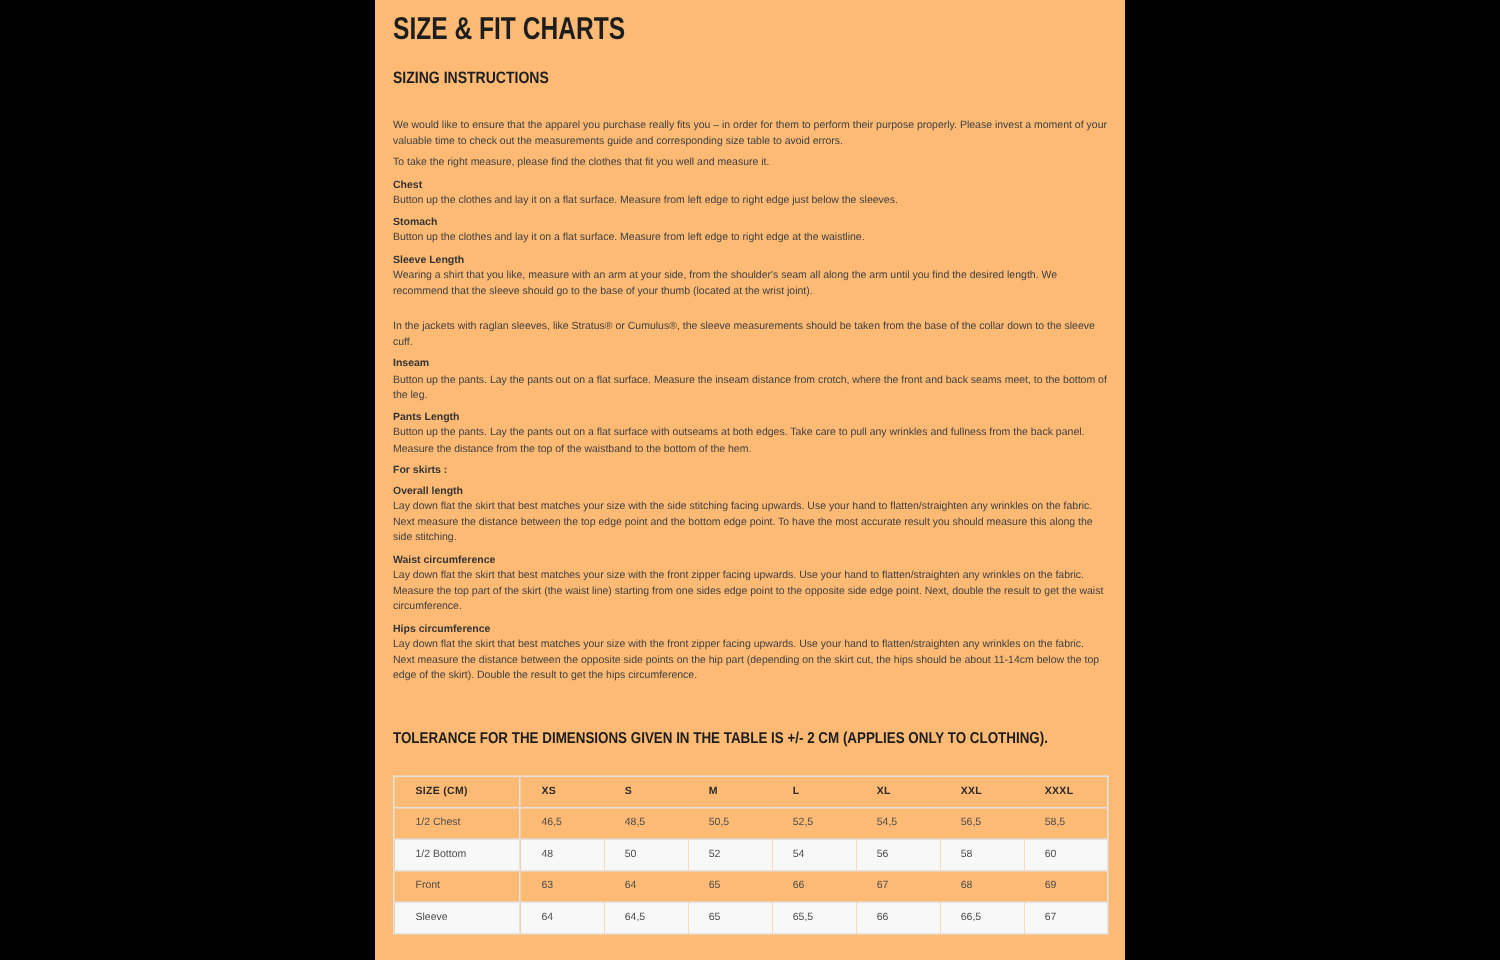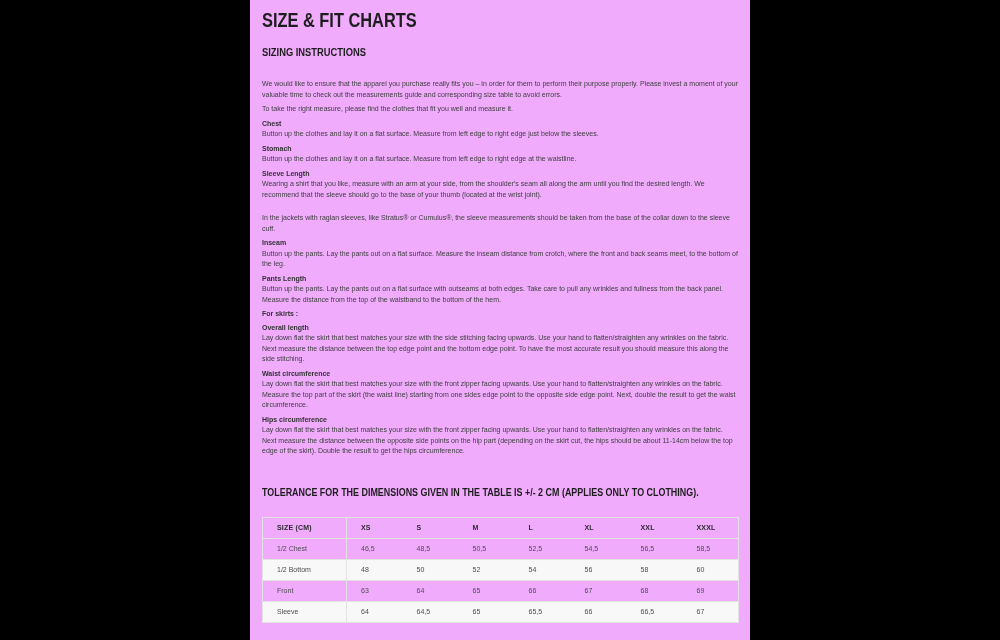--- a/index.html
+++ b/index.html
@@ -3,21 +3,21 @@
 <meta charset="utf-8">
 <style>
   html,body{margin:0;padding:0;}
   body{
     width:1000px;height:640px;overflow:hidden;background:#000;
     font-family:"Liberation Sans",sans-serif;
   }
   .viewport{display:flex;width:1000px;height:640px;}
   .side-panel{flex:0 0 250px;width:250px;background:#000;}
   .content{
-    flex:0 0 500px;width:500px;background:#f0abfc;box-sizing:border-box;
+    flex:0 0 500px;width:500px;background:#fdba74;box-sizing:border-box;
     padding:0 12px;overflow:hidden;
   }
   h1.page-title{
     font-size:21px;line-height:23px;font-weight:bold;color:#1d1d1d;
     margin:8px 0 16px;white-space:nowrap;
     transform:scaleX(.78);transform-origin:0 50%;
   }
   h2.sub-heading{
     font-size:11px;line-height:11px;font-weight:bold;color:#1d1d1d;
     margin:0 0 21px;white-space:nowrap;

